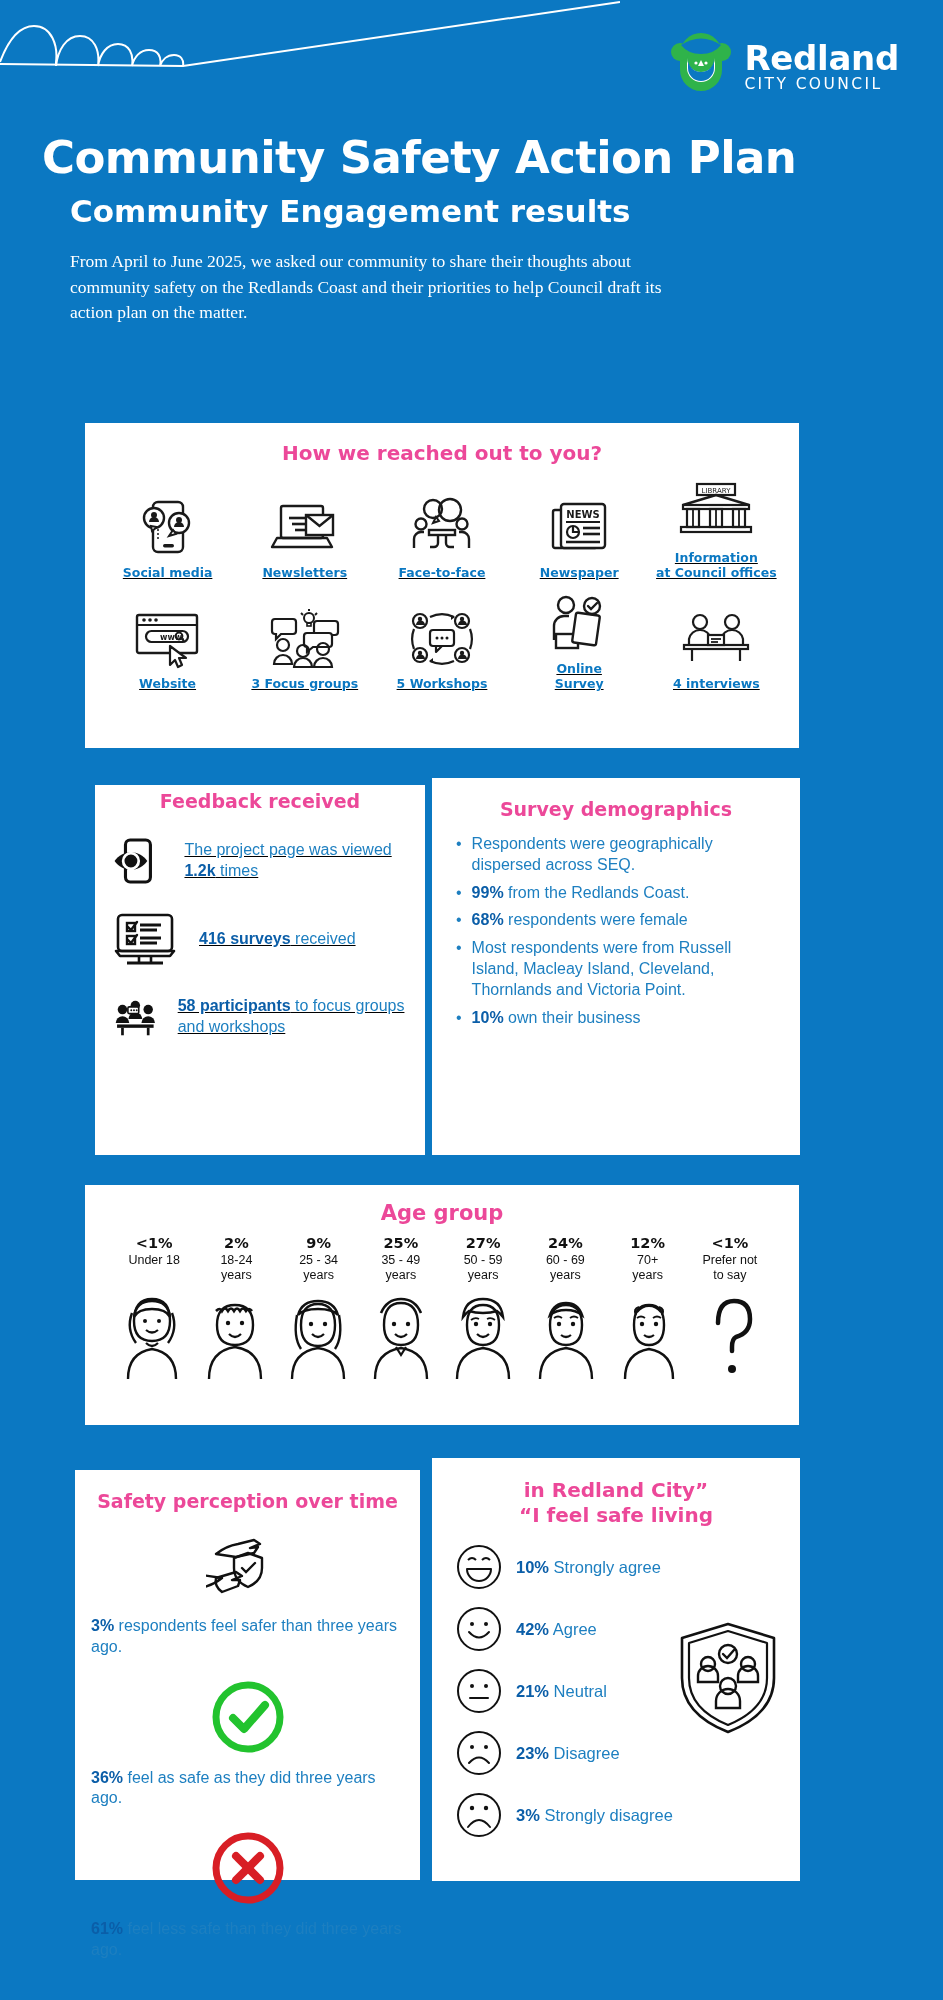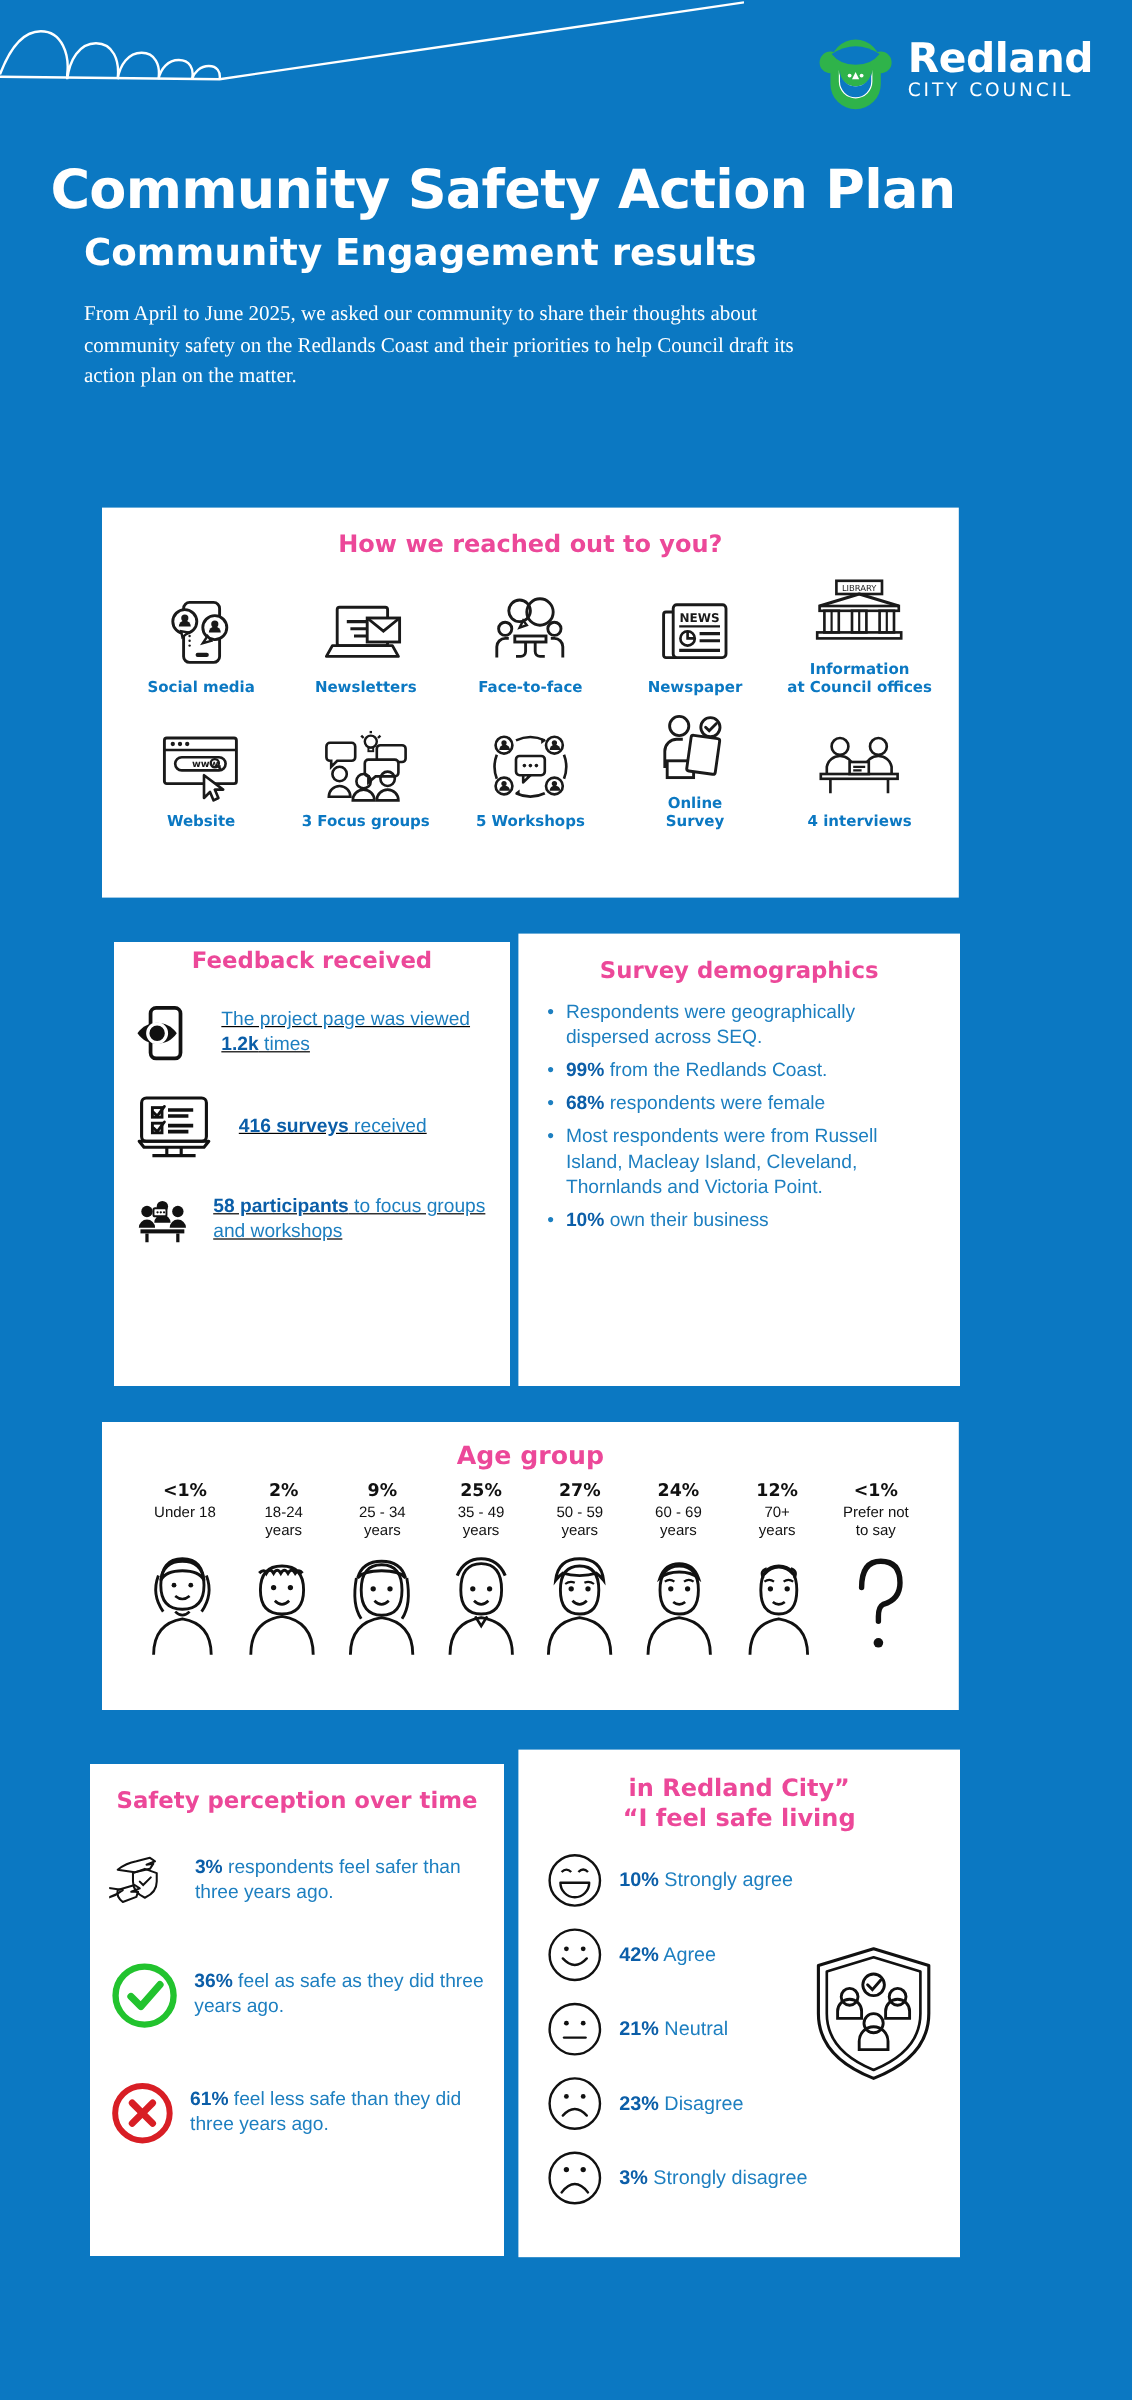--- a/index.html
+++ b/index.html
@@ -20,24 +20,24 @@
     position: relative;
     height: 120px;
   }
   .squiggle {
     position: absolute;
     top: 0; left: 0;
     width: 620px; height: 100px;
   }
   .logo {
     position: absolute;
-    right: 32px;
+    right: 44px;
     top: 32px;
     display: flex;
-    align-items: flex-start;
+    align-items: flex-end;
     gap: 10px;
   }
   .logo-mark { width: 66px; height: 60px; }
   .logo-text { line-height: 1; }
   .logo-name {
     color: #fff;
     font-size: 34px;
     font-weight: bold;
     letter-spacing: -0.3px;
     font-family: "DejaVu Sans", sans-serif;
@@ -102,20 +102,21 @@
     justify-content: space-around;
     align-items: flex-end;
     margin-top: 6px;
   }
   .icon-cell {
     width: 132px;
     display: flex;
     flex-direction: column;
     align-items: center;
     text-align: center;
+    text-decoration: underline;
   }
   .icon-cell svg { display: block; }
   .icon-label {
     color: #0b78c2;
     font-size: 12.5px;
     font-weight: bold;
     margin-top: 7px;
     line-height: 1.2;
     font-family: "DejaVu Sans", sans-serif;
   }
@@ -204,20 +205,21 @@
     left: 75px; top: 1470px;
     width: 345px; height: 410px;
     padding: 20px 16px;
   }
   #perception .card-title { font-size: 19px; }
   .pc-item {
     display: flex;
     align-items: center;
     gap: 12px;
     margin-top: 20px;
+    flex-direction: column;
   }
   .pc-text {
     color: #1d7fc0;
     font-size: 16px;
     line-height: 1.3;
     font-family: "Liberation Sans", sans-serif;
   }
   .pc-text b { color: #0b5ea8; font-weight: bold; }
 
   

